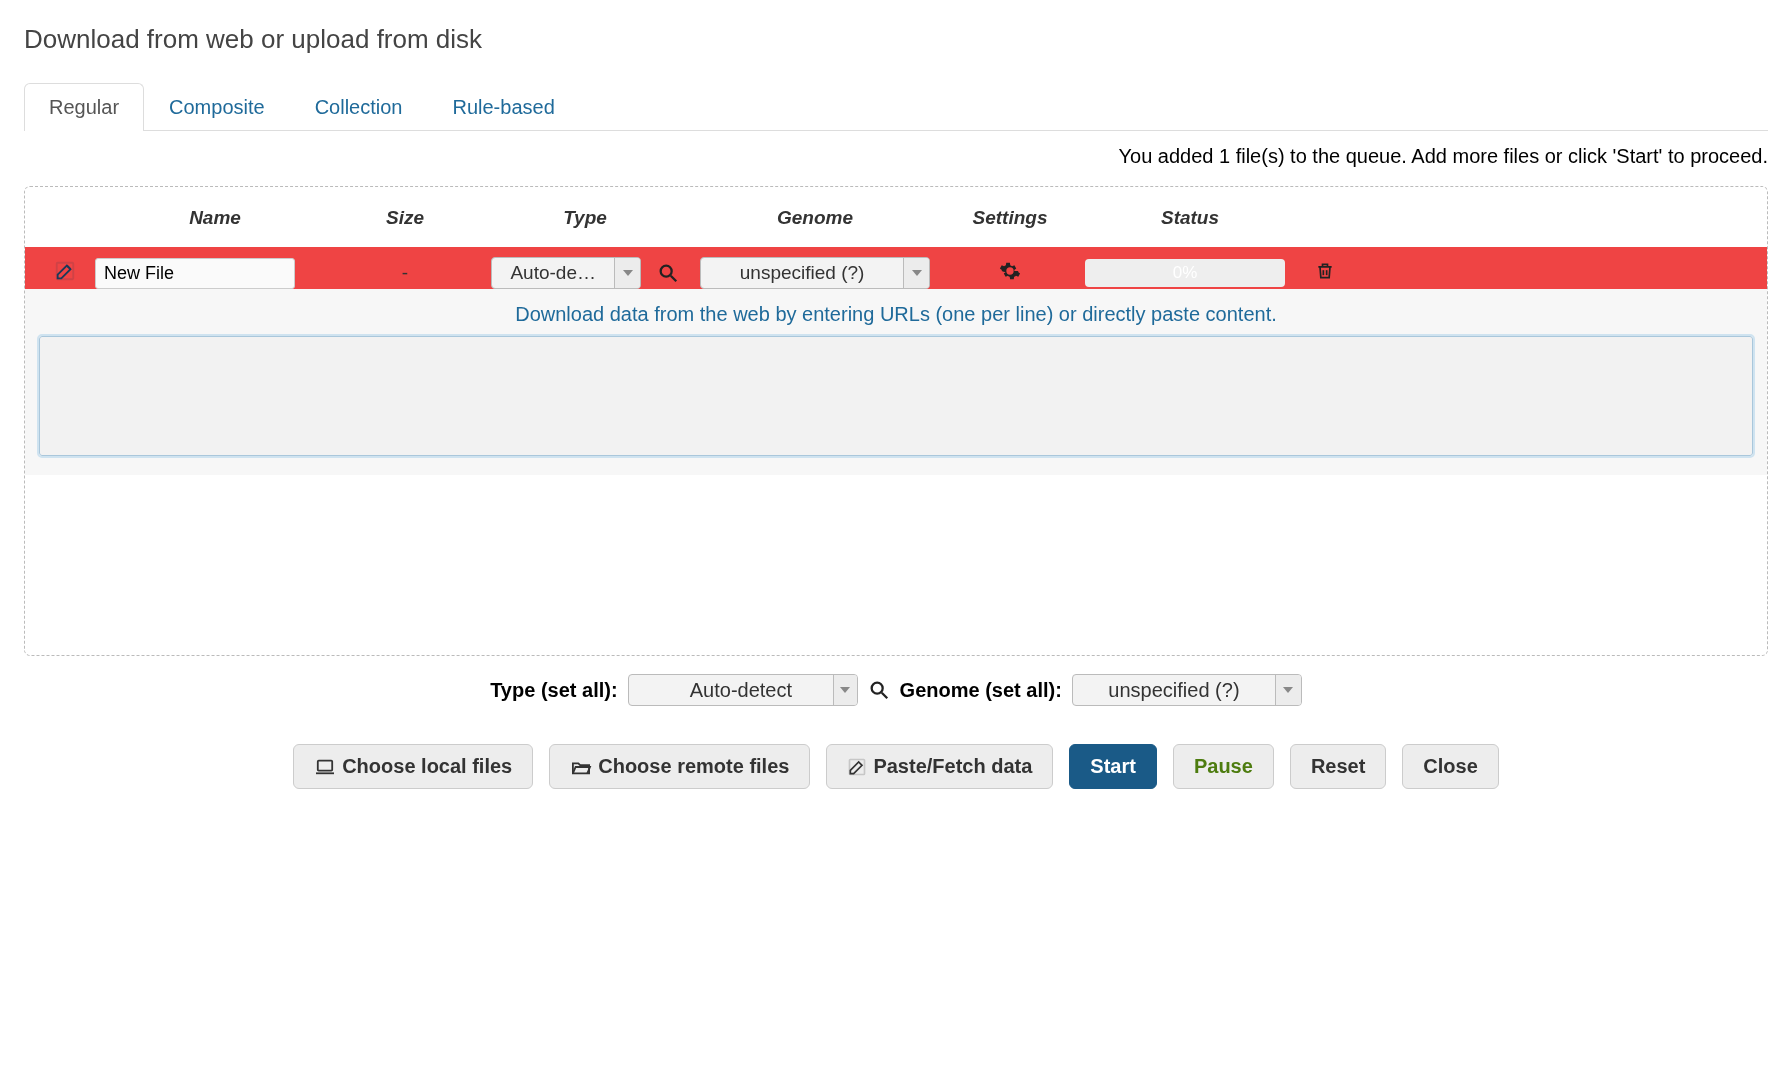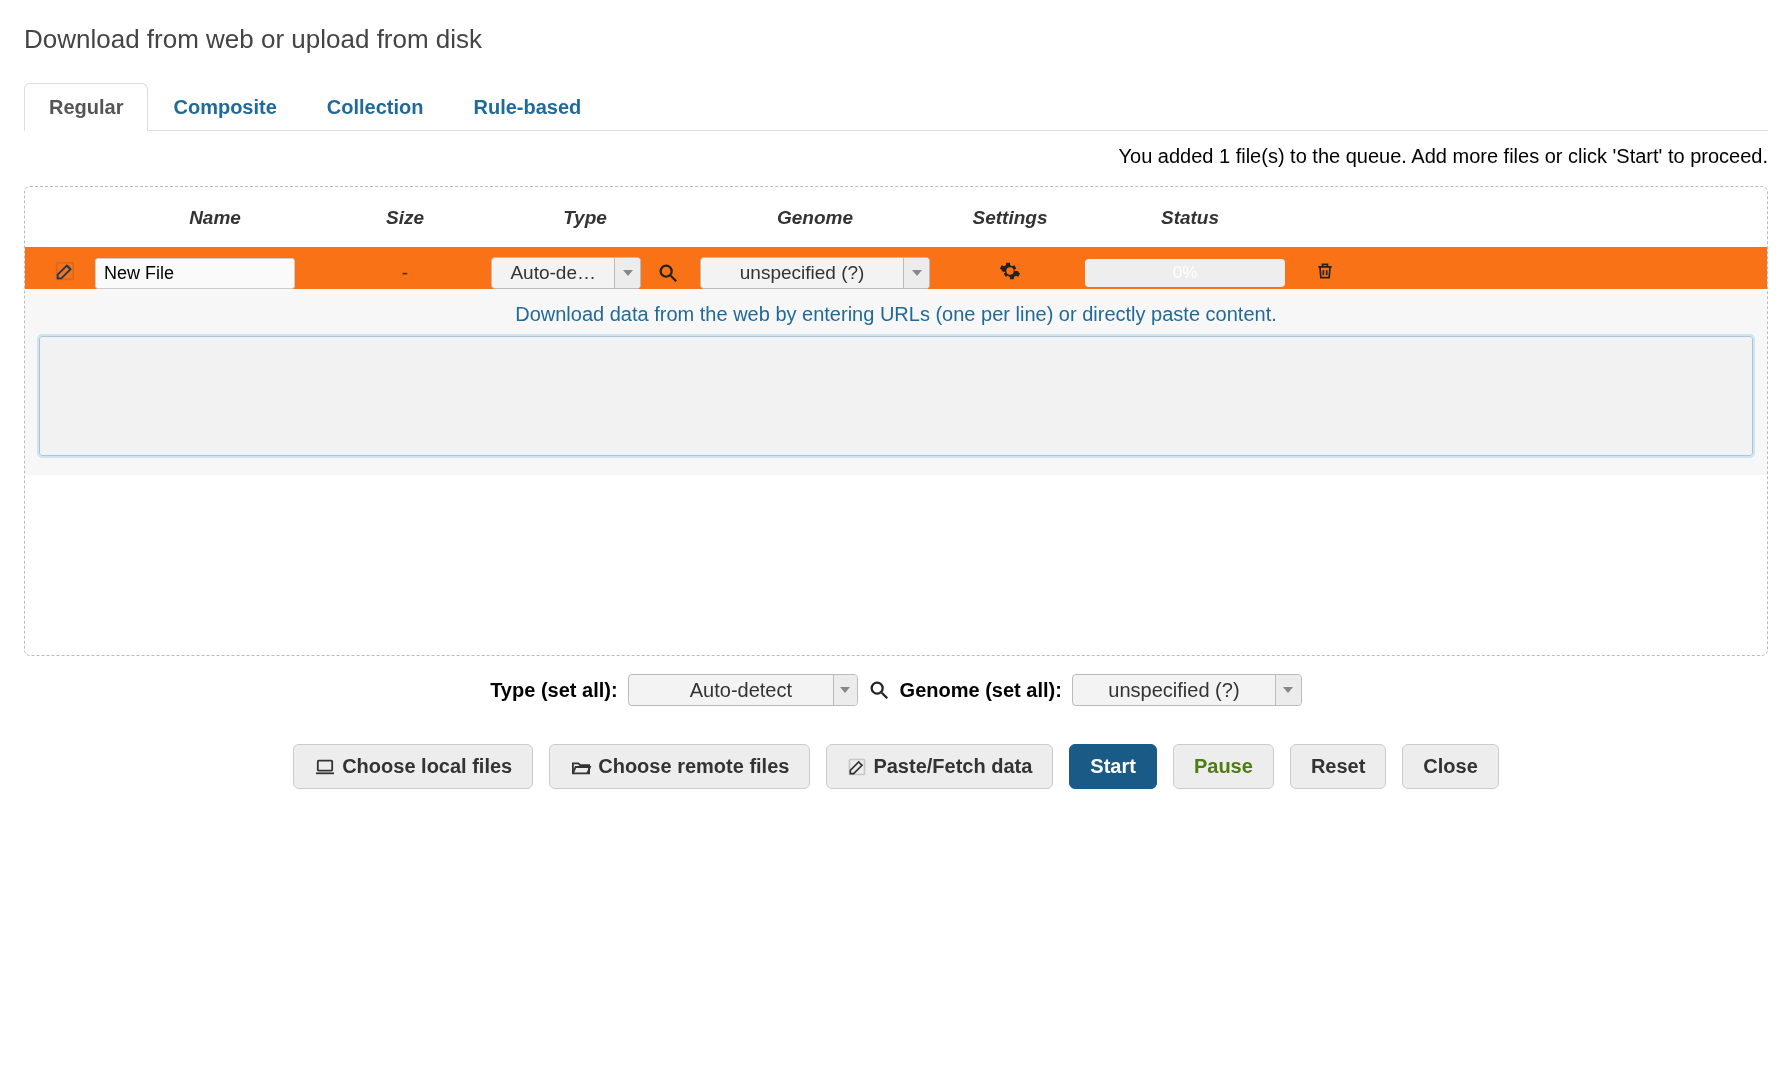--- a/index.html
+++ b/index.html
@@ -23,21 +23,20 @@
 }
 .tab {
   padding: 12px 24px;
   cursor: pointer;
   color: #1f6a9a;
   font-size: 20px;
   border: 1px solid transparent;
   border-bottom: none;
   margin-bottom: -1px;
   border-radius: 6px 6px 0 0;
-  font-weight: bold;
 }
 .tab.active {
   color: #555;
   border-color: #ddd;
   background: #fff;
 }
 .queue-msg {
   text-align: right;
   color: #000000;
   font-size: 20px;
@@ -56,21 +55,21 @@
   padding: 20px 10px 18px;
   font-weight: 700;
   color: #333;
   text-align: center;
   font-style: italic;
 }
 .row {
   display: grid;
   grid-template-columns: 60px 240px 140px 220px 240px 150px 210px 60px;
   align-items: center;
-  background: #f97316;
+  background: #ef4444;
   padding: 10px 10px 0;
 }
 .row2 {
   background: #f7f7f7;
   padding: 6px 14px 14px;
 }
 .cell-center { text-align: center; }
 .edit-icon, .gear-icon, .trash-icon, .search-icon, .laptop-icon, .folder-icon, .paste-icon {
   display: inline-flex;
   align-items: center;

